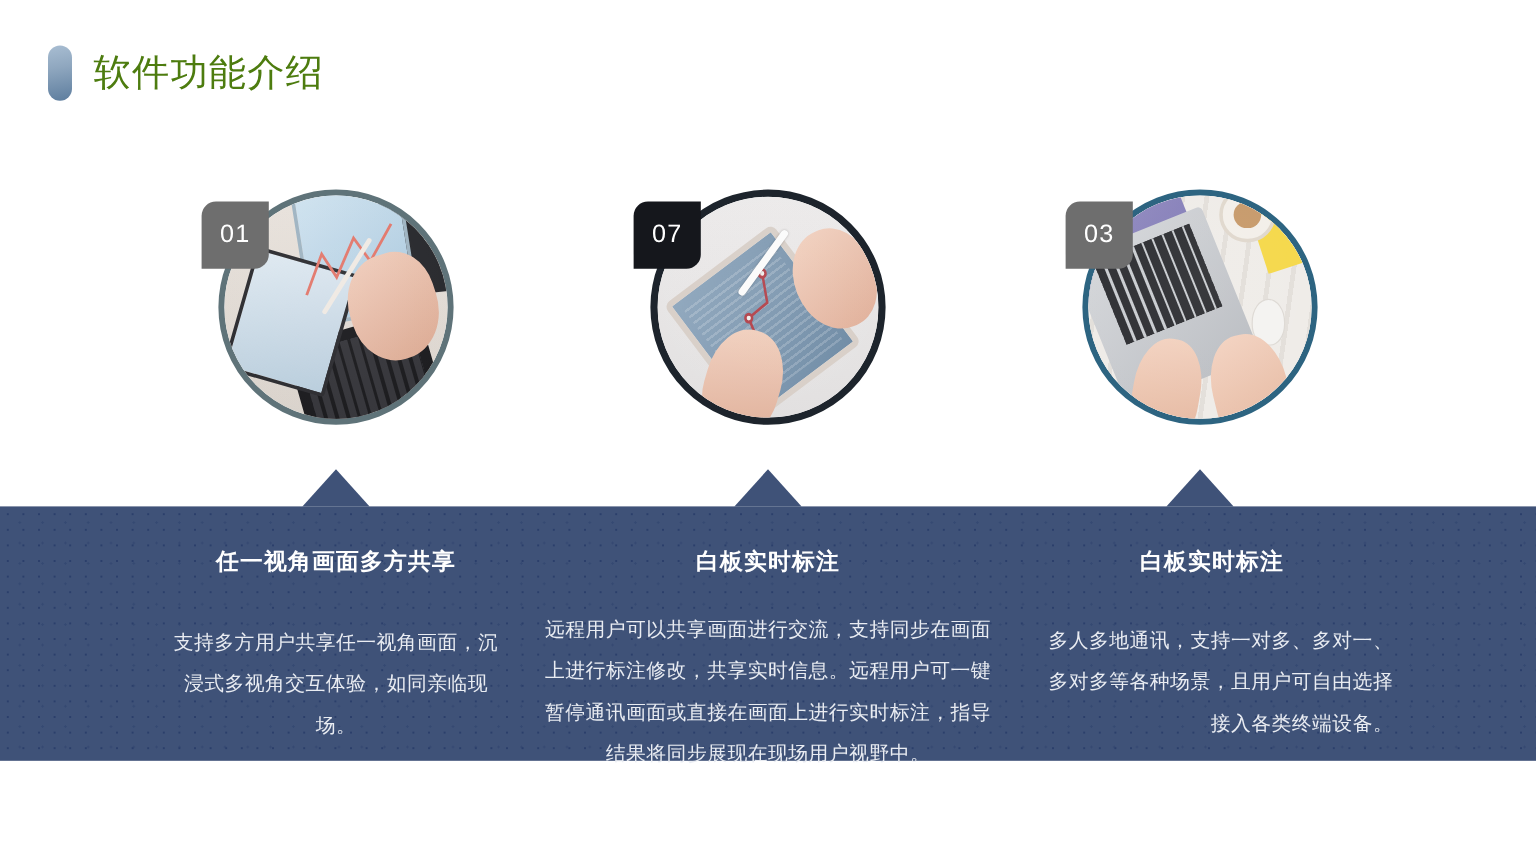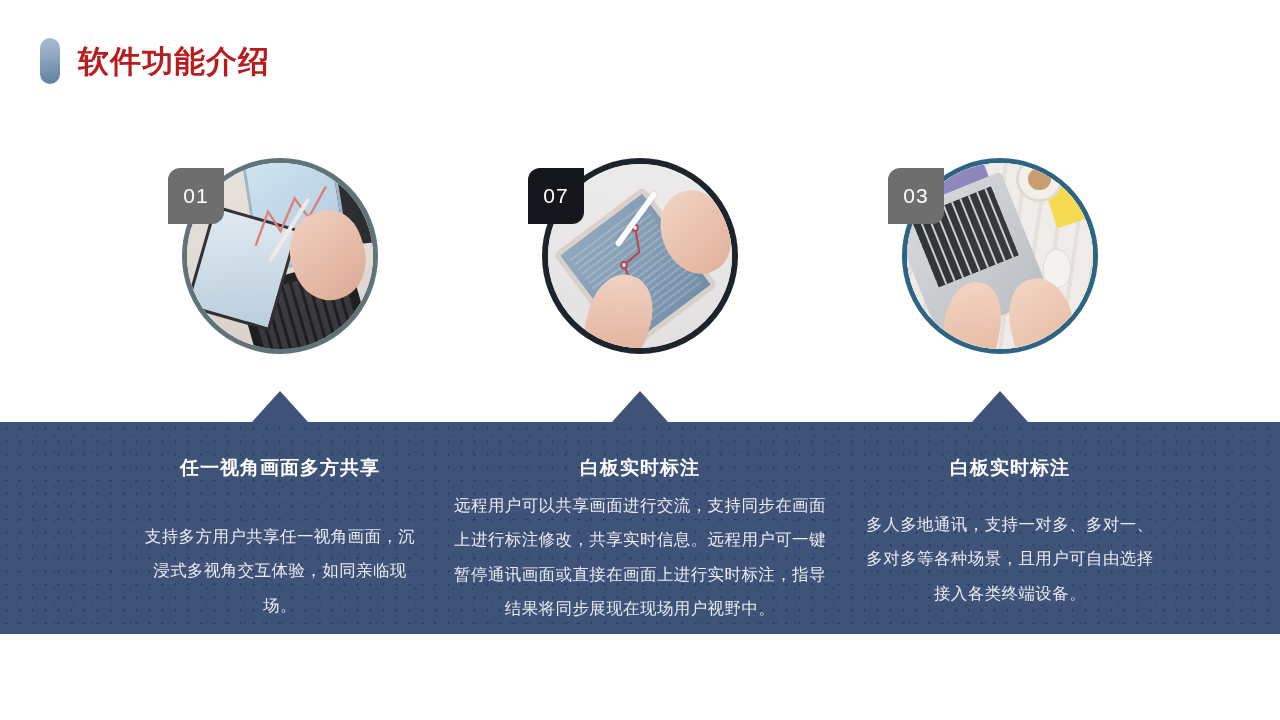--- a/index.html
+++ b/index.html
@@ -17,23 +17,22 @@
     position:absolute;left:40px;top:38px;
     display:flex;align-items:center;gap:18px;
   }
   .title-pill{
     width:20px;height:46px;border-radius:10px;
     background:linear-gradient(170deg,#a8bdd2 0%,#8fa7bf 40%,#5d7d9e 100%);
     flex:0 0 auto;
   }
   .title-text{
     font-family:"DejaVu Serif","Liberation Serif",serif;
-    font-size:31px;color:#b91c1c;letter-spacing:1px;line-height:1;
+    font-size:31px;color:#4d7c0f;letter-spacing:1px;line-height:1;
     white-space:nowrap;
-    font-weight:bold;
   }
 
   
   .circles{position:absolute;left:0;top:0;width:1276px;height:400px;}
   .card{position:absolute;top:158px;width:196px;height:196px;}
   .card.c1{left:182px;}
   .card.c2{left:542px;}
   .card.c3{left:902px;text-align:right;}
 
   .circle{
@@ -167,22 +166,22 @@
   }
   .col.k1 h3{margin-top:33px;}
   .col.k2 h3{margin-top:33px;}
   .col.k3 h3{margin-top:33px;}
 
   .col p{
     margin:0;color:#e9ecf2;font-size:16.5px;line-height:2.08;
     letter-spacing:.4px;
   }
   .col.k1 p{margin-top:38px;padding:0 18px;}
-  .col.k2 p{margin-top:7px;padding:0 6px;}
-  .col.k3 p{margin-top:26px;padding:0 4px;text-align:center;}
+  .col.k2 p{margin-top:27px;padding:0 6px;}
+  .col.k3 p{margin-top:36px;padding:0 4px;text-align:right;}
 </style>
 </head>
 <body>
 
 <div class="slide">
 
   <div class="title-row">
     <span class="title-pill"></span>
     <span class="title-text">软件功能介绍</span>
   </div>

